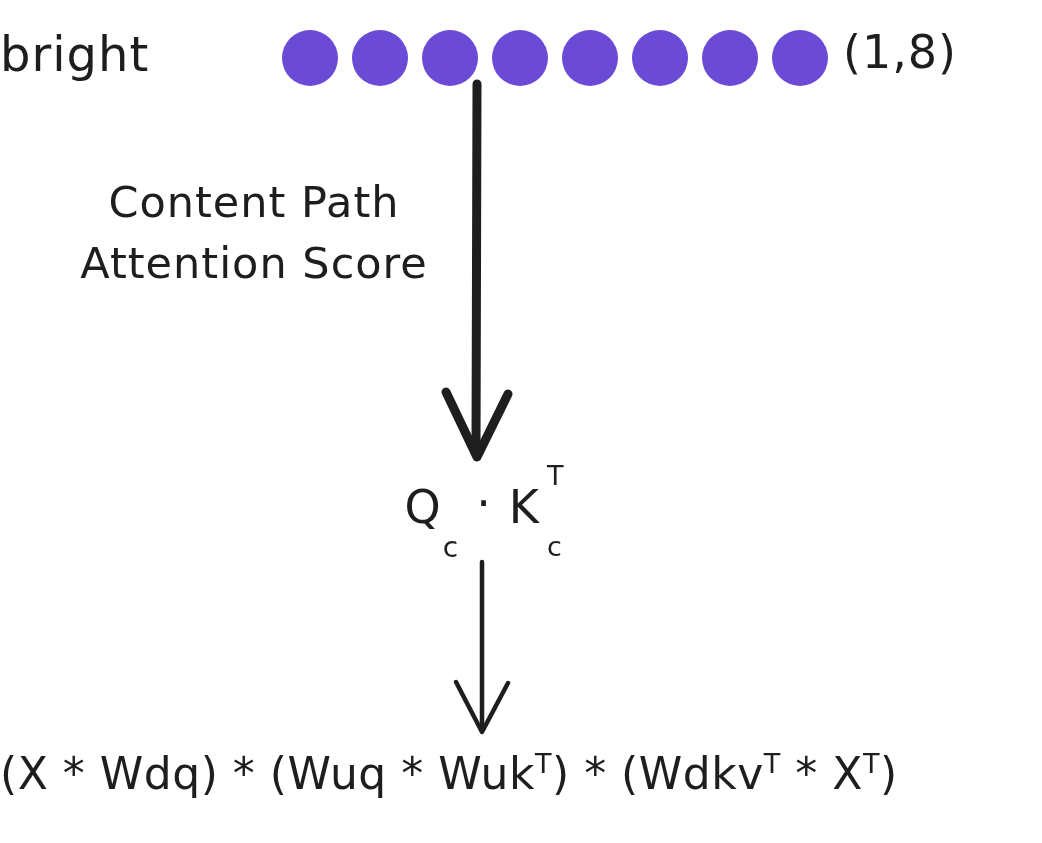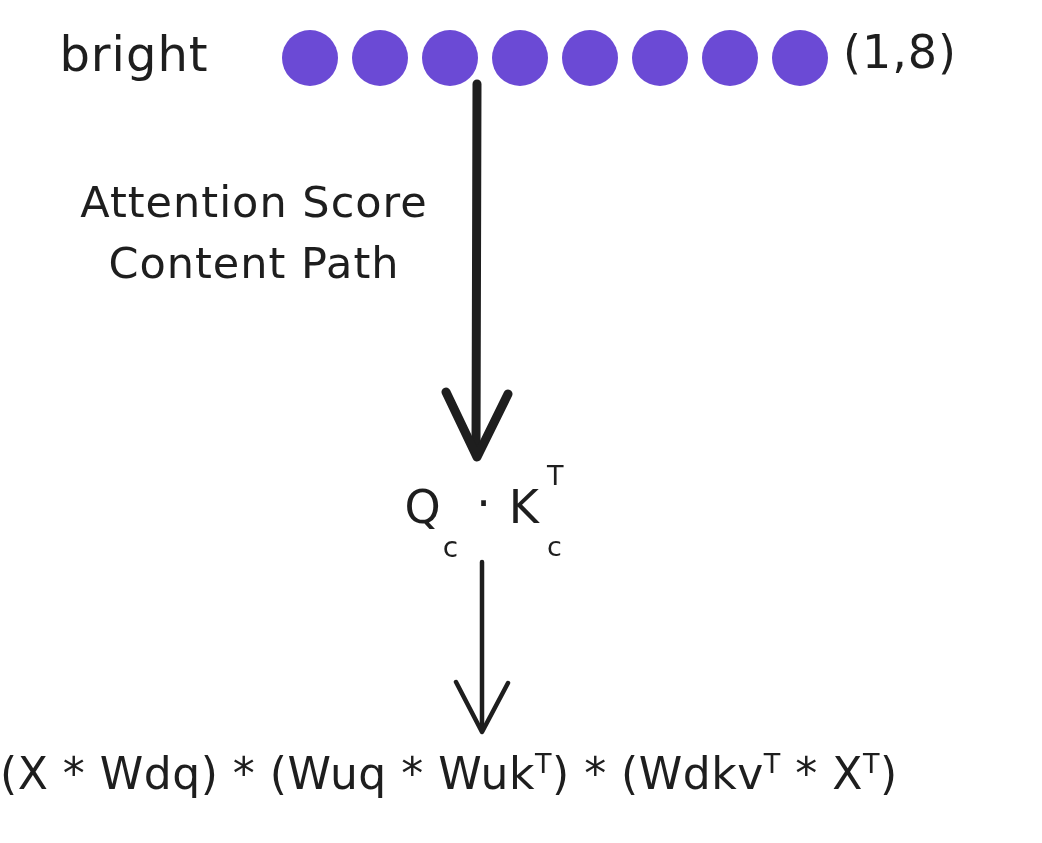--- a/index.html
+++ b/index.html
@@ -19,21 +19,21 @@
     background: #ffffff;
     overflow: hidden;
     color: var(--ink);
   }
   
   .bright-label {
     position: absolute;
     left: 0;
     top: 26px;
     width: 268px;
-    text-align: center;
+    text-align: left;
     font-size: 48px;
     letter-spacing: 1px;
   }
   .circles {
     position: absolute;
     left: 282px;
     top: 30px;
     display: flex;
     gap: 14px;
   }
@@ -128,22 +128,22 @@
       <div class="circle"></div>
       <div class="circle"></div>
       <div class="circle"></div>
       <div class="circle"></div>
       <div class="circle"></div>
       <div class="circle"></div>
     </div>
   <div class="shape-label">(1,8)</div>
 
   <div class="annotation">
+    <div>Content Path</div>
     <div>Attention Score</div>
-    <div>Content Path</div>
   </div>
 
   <svg class="arrows" width="1042" height="843" viewBox="0 0 1042 843">
     <g stroke="#1e1e1e" stroke-width="9" stroke-linecap="round" stroke-linejoin="round" fill="none">
       <path d="M477 84 L476 452"></path>
       <path d="M446 392 L477 457 L508 394"></path>
     </g>
     <g stroke="#1e1e1e" stroke-width="4.5" stroke-linecap="round" stroke-linejoin="round" fill="none">
       <path d="M482 562 L482 728"></path>
       <path d="M456 682 L482 732 L508 683"></path>

